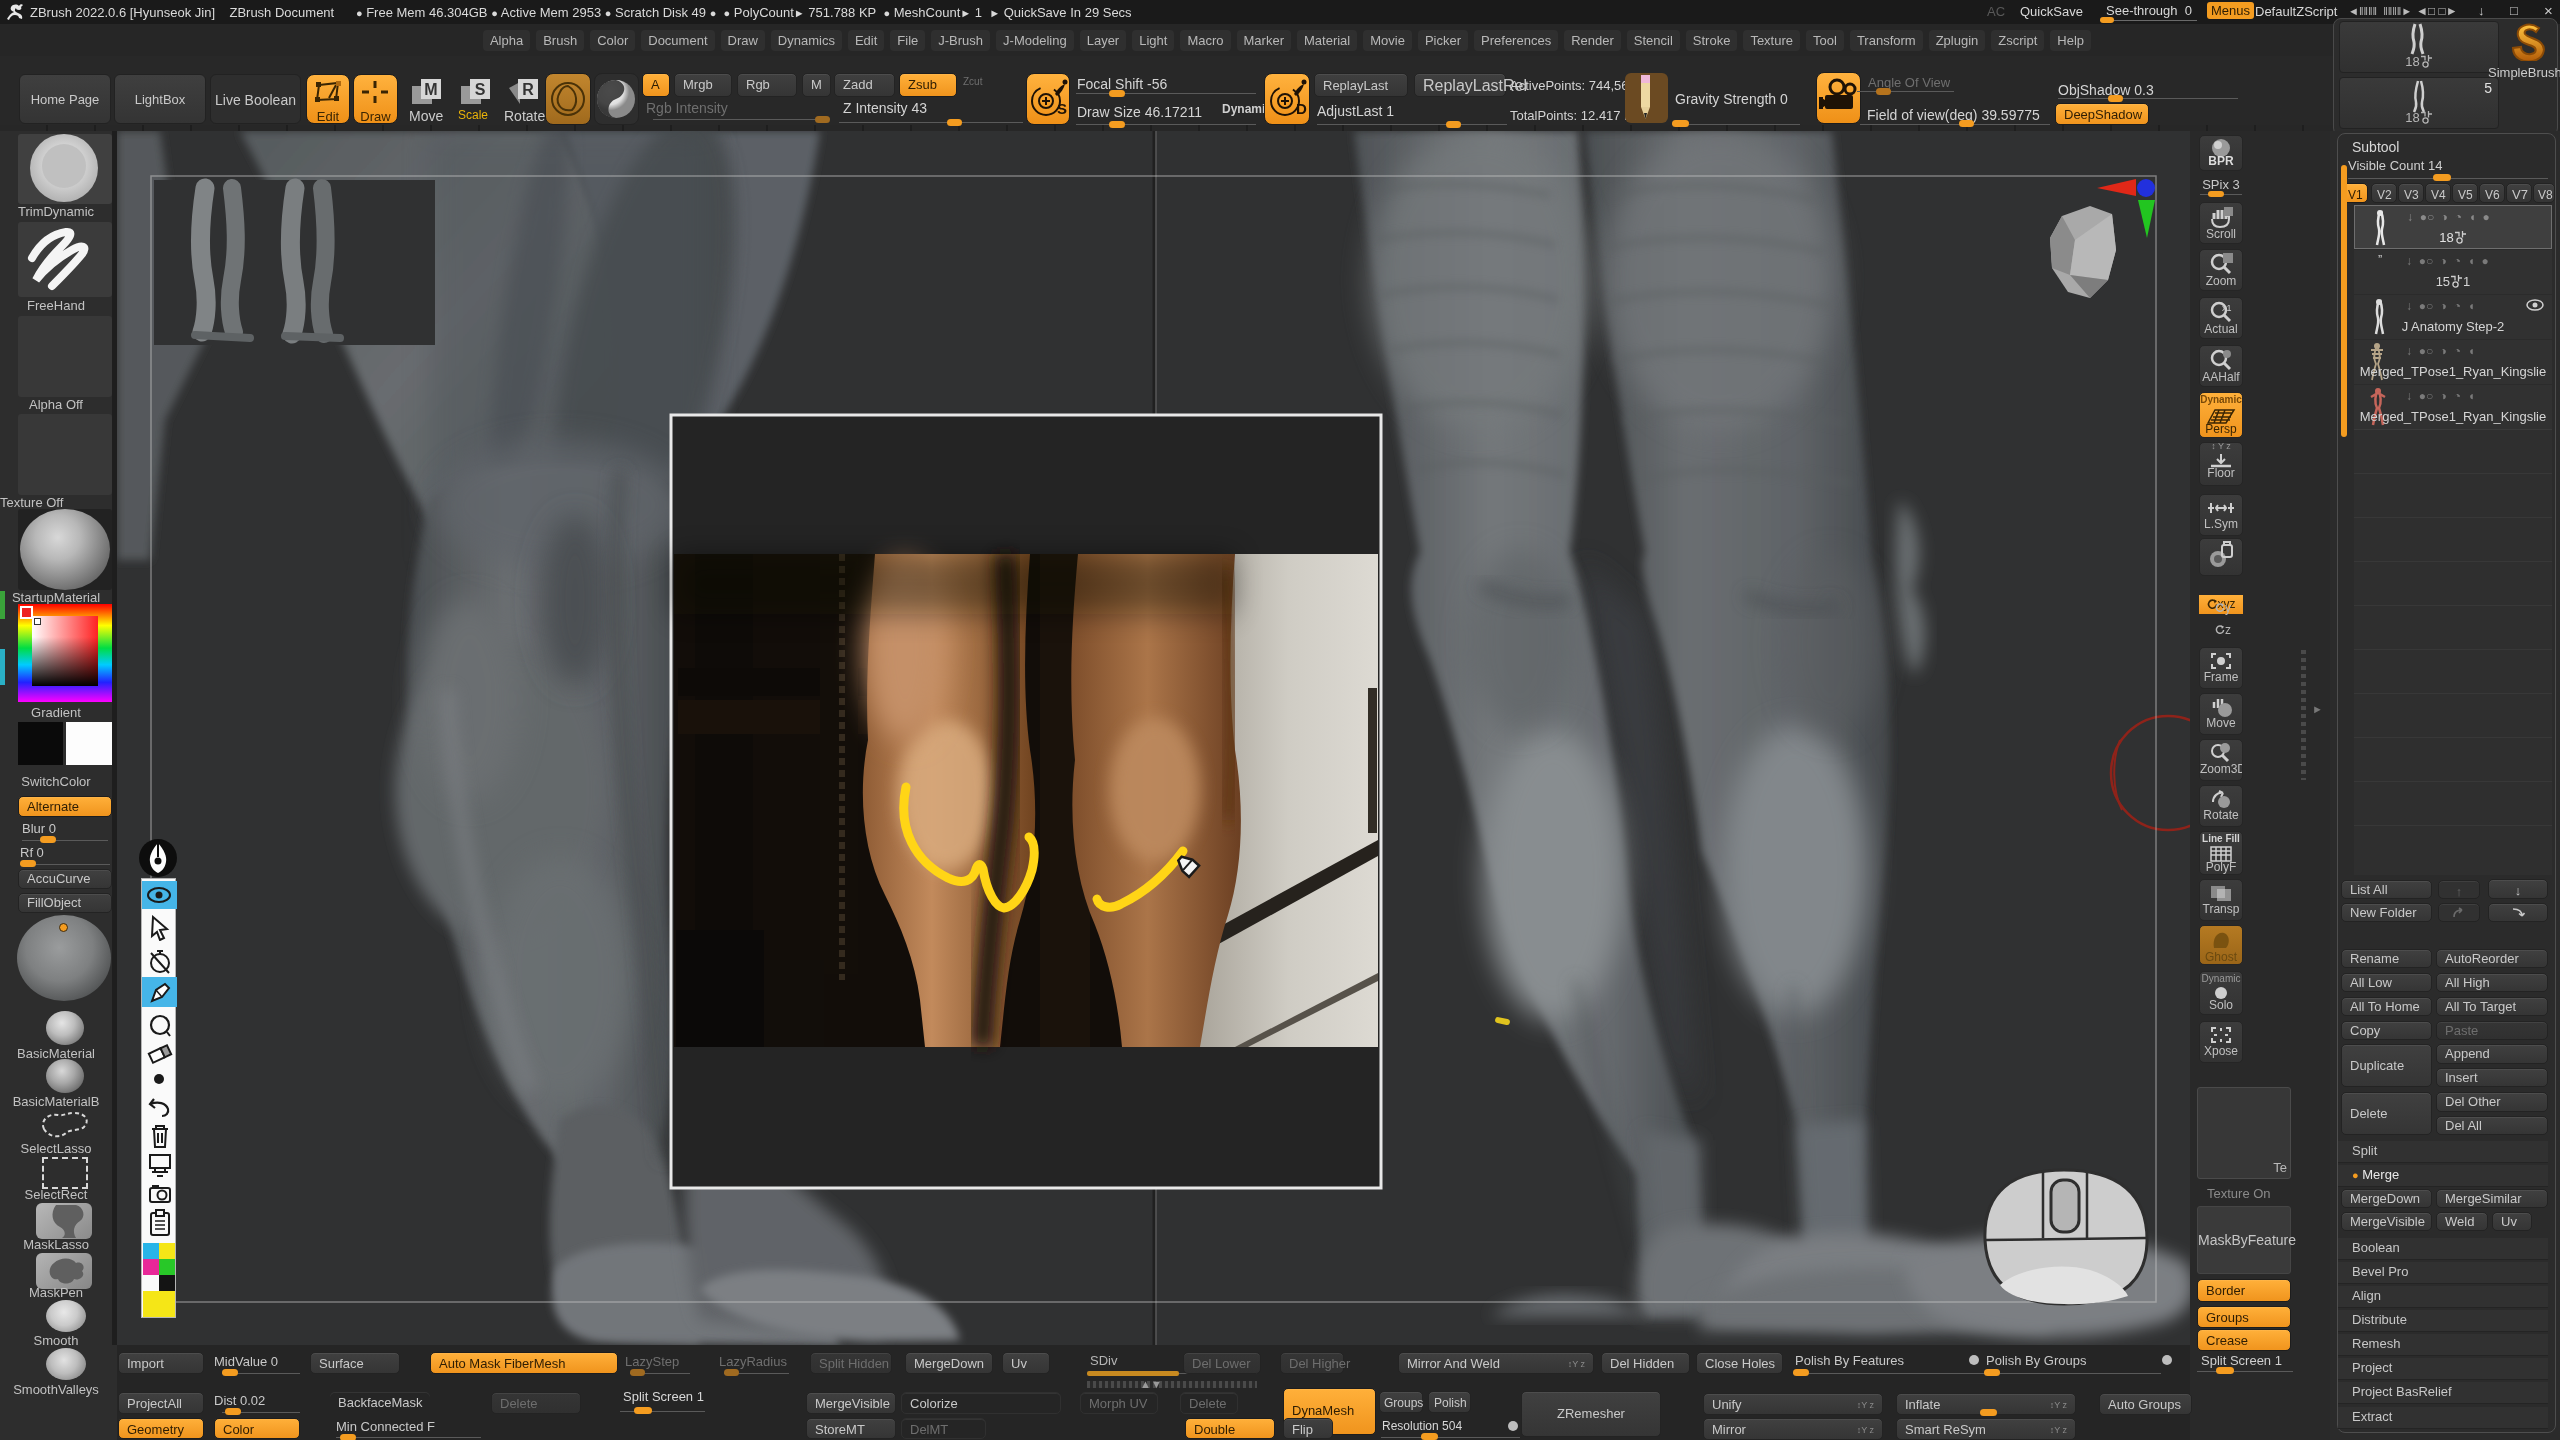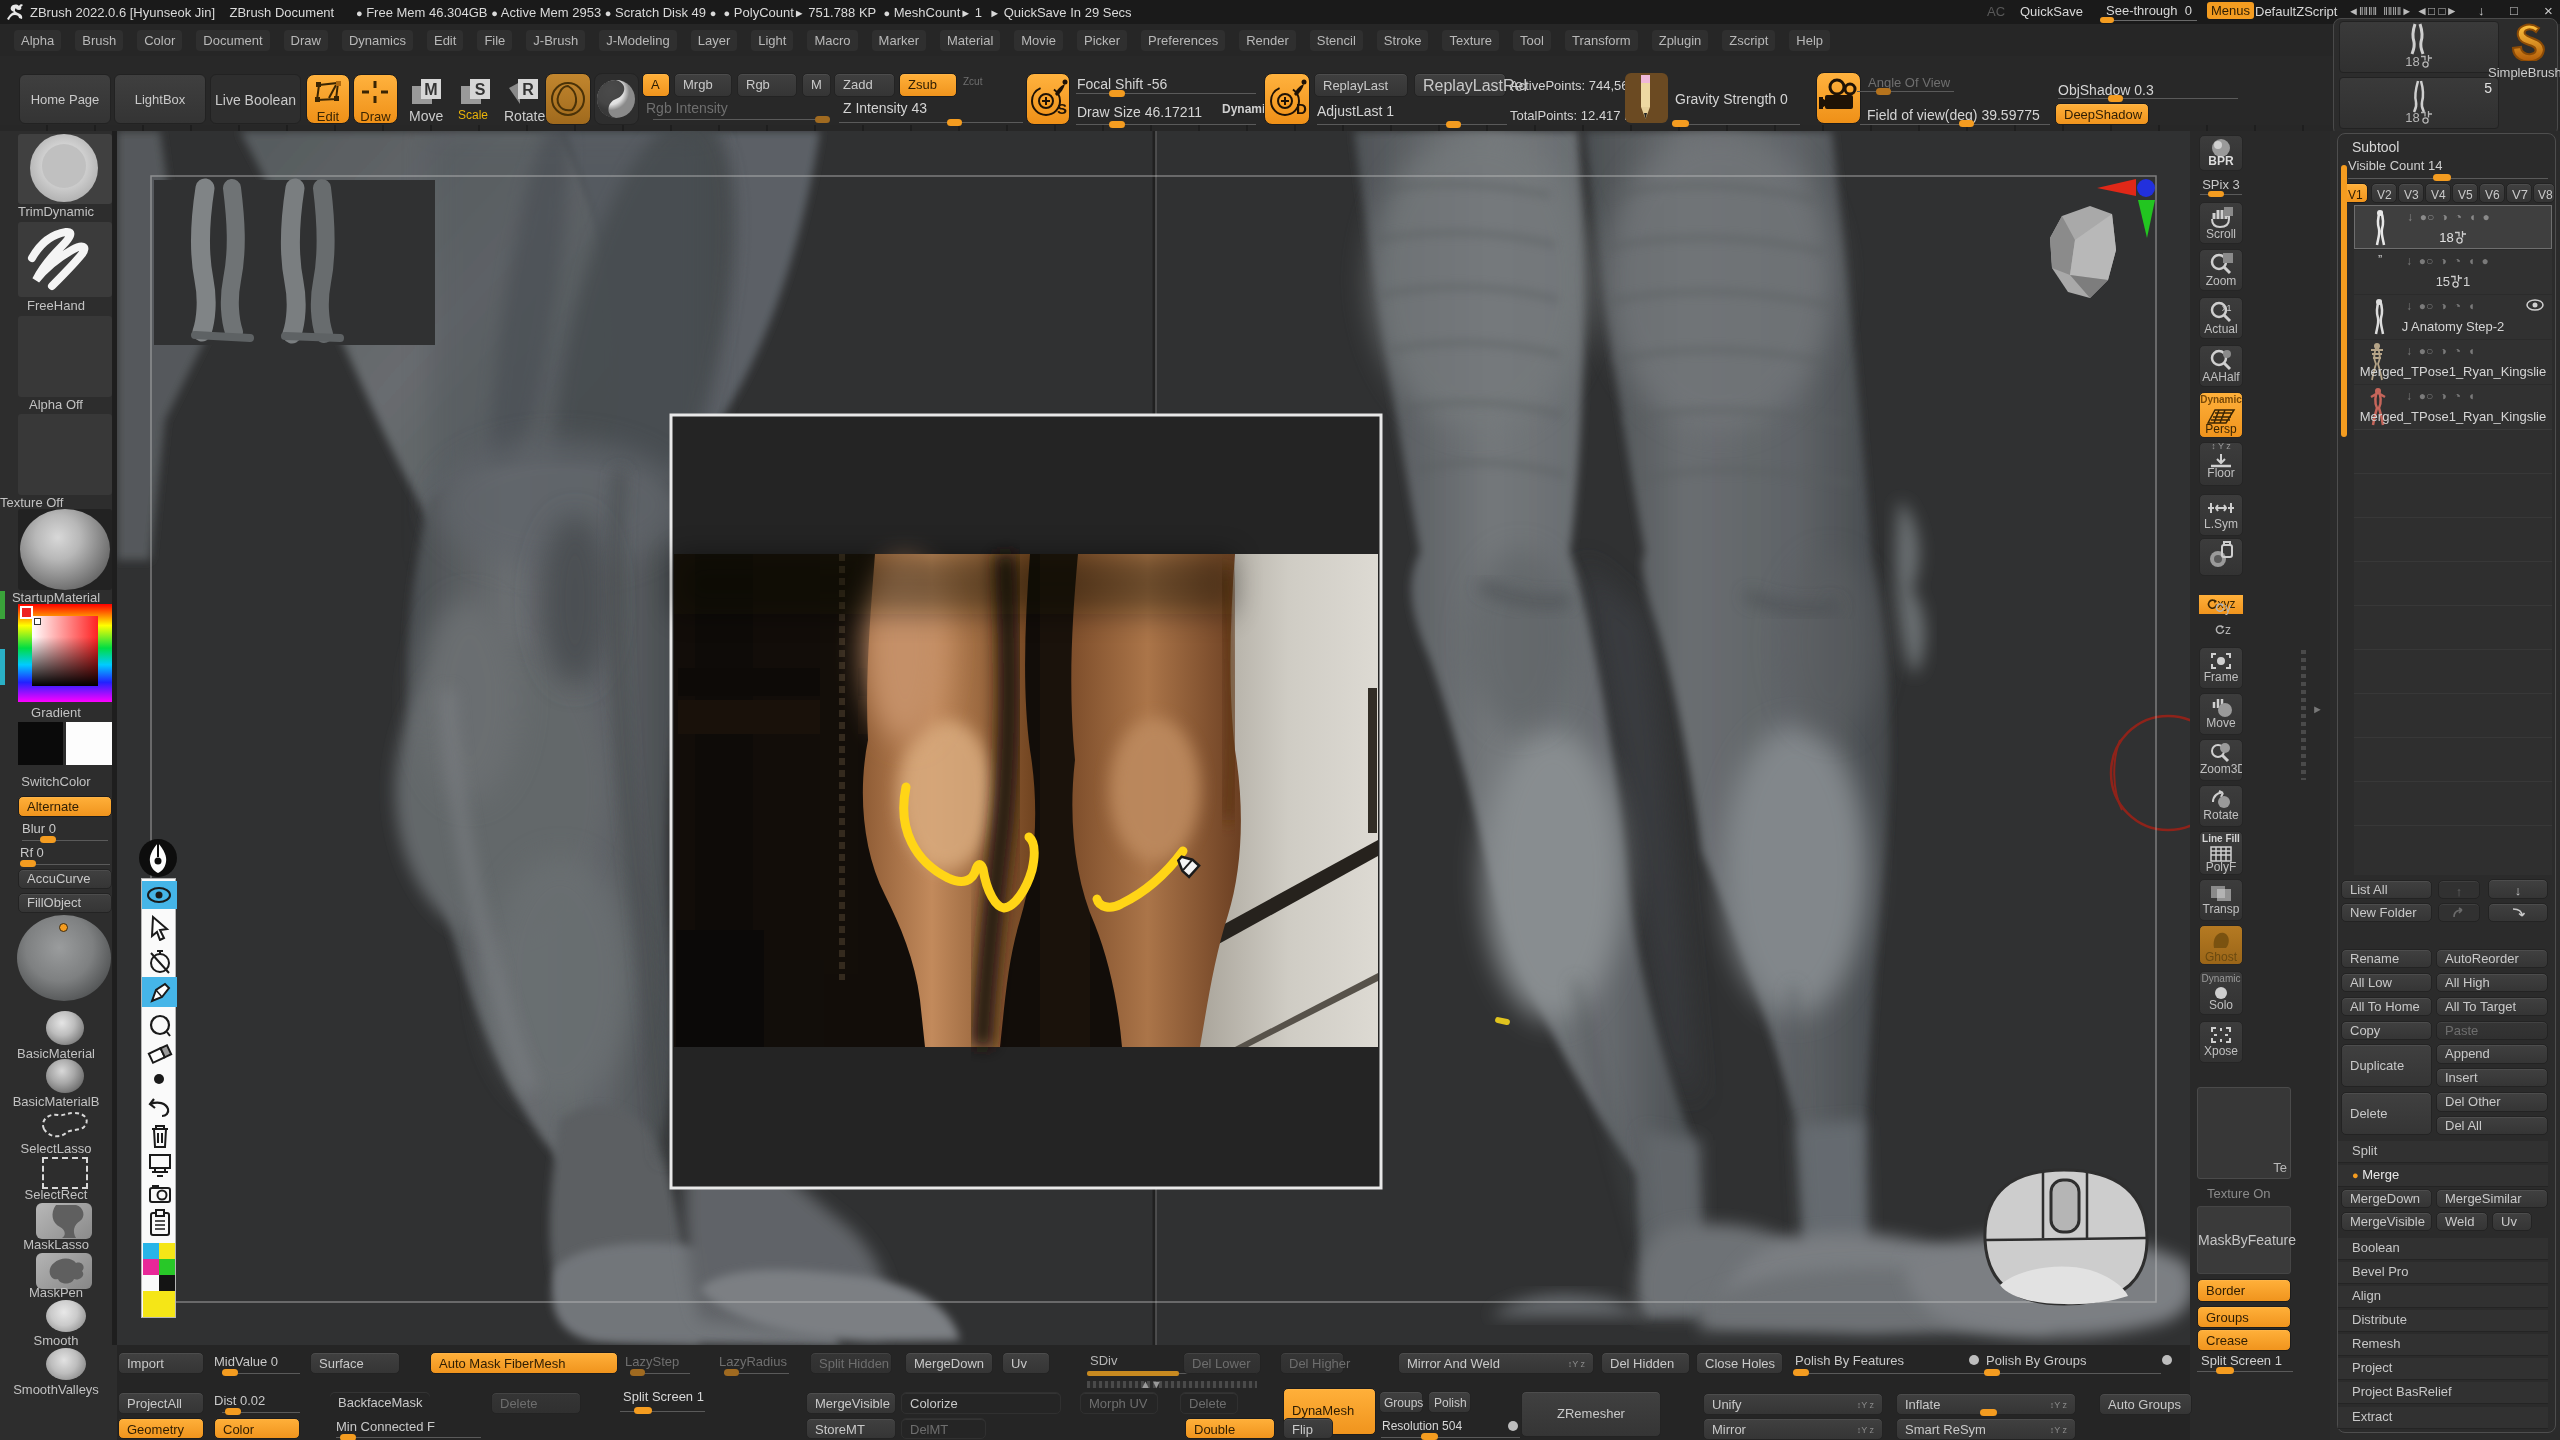--- a/index.html
+++ b/index.html
@@ -44,21 +44,21 @@
     <div class="track" style="left:2100px;top:20px;width:97px;background:#6a6a6a"></div>
     <div class="nub" style="left:2100px;top:17px;width:14px;height:6px"></div>
     <span class="lbl" style="left:2207px;top:2px;background:#f49c20;color:#2e1d03;font-size:13px;padding:1px 4px;border-radius:3px">Menus</span>
     <span class="lbl" style="left:2255px;top:4px;color:#d8d8d8;font-size:13px">DefaultZScript</span>
     <span class="lbl" style="left:2348px;top:5px;color:#bbbbbb;font-size:11px">◄‖‖‖‖ &nbsp;‖‖‖‖►</span>
     <span class="lbl" style="left:2416px;top:4px;color:#bbbbbb;font-size:12px">◄□ □►</span>
     <span class="lbl" style="left:2478px;top:3px;color:#cccccc;font-size:13px">↓</span>
     <span class="lbl" style="left:2510px;top:3px;color:#cccccc;font-size:13px">□</span>
     <span class="lbl" style="left:2544px;top:2px;color:#cccccc;font-size:15px">×</span>
   </div>
-  <div id="menubar" class="abs" style="left:0;top:24px;width:2560px;height:32px;background:#262626;display:flex;align-items:center;padding-left:14px;gap:14px;">
+  <div id="menubar" class="abs" style="left:0;top:24px;width:2560px;height:32px;background:#262626;display:flex;align-items:center;padding-left:14px;gap:6px;justify-content:center;">
     <span class="mi">Alpha</span>
       <span class="mi">Brush</span>
       <span class="mi">Color</span>
       <span class="mi">Document</span>
       <span class="mi">Draw</span>
       <span class="mi">Dynamics</span>
       <span class="mi">Edit</span>
       <span class="mi">File</span>
       <span class="mi">J-Brush</span>
       <span class="mi">J-Modeling</span>

